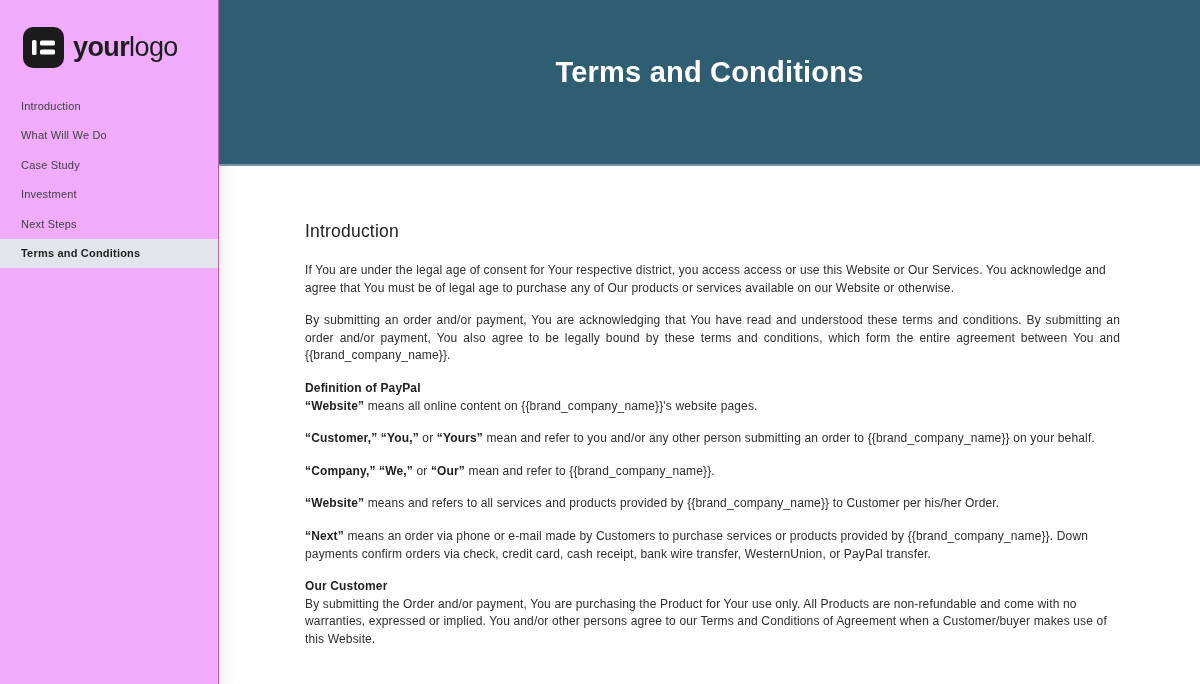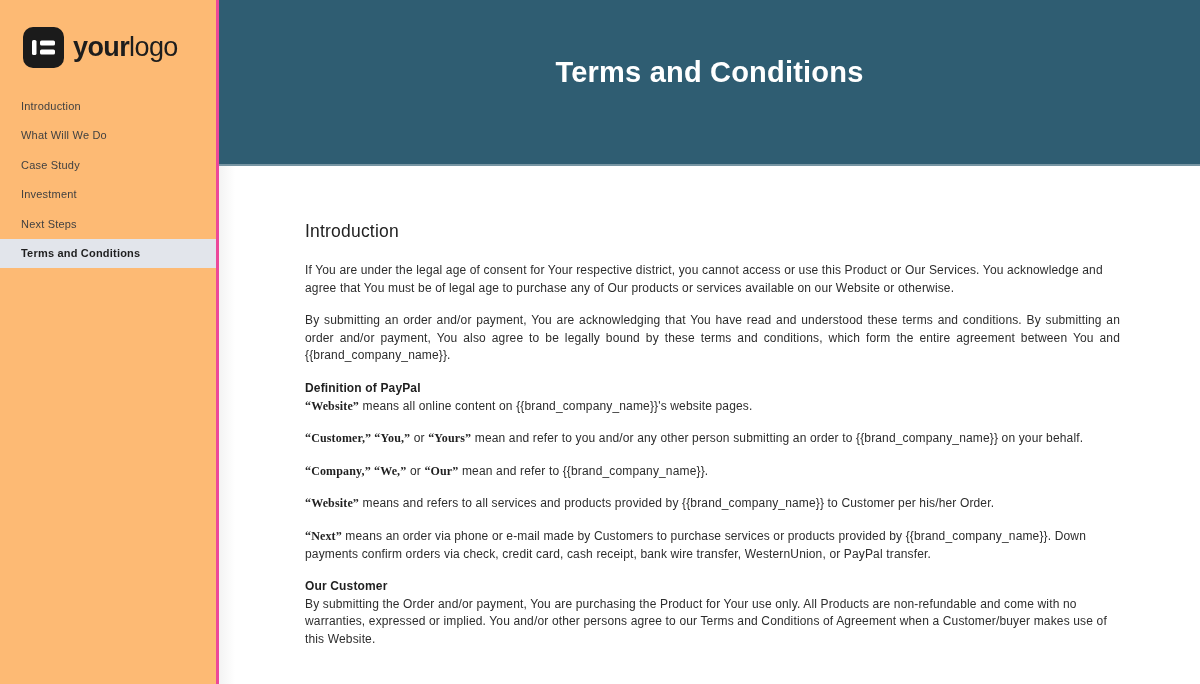--- a/index.html
+++ b/index.html
@@ -12,22 +12,22 @@
   .app {
     display: flex;
     width: 1200px; height: 684px;
   }
 
   
   .sidebar {
     width: 219px;
     min-width: 219px;
     height: 100%;
-    background: #fdba74;
-    border-right: 3px solid #ec4899;
+    background: #f0abfc;
+    border-right: 1px solid #ec4899;
     position: relative;
     z-index: 2;
   }
   .logo-row {
     display: flex;
     align-items: center;
     padding: 27px 0 0 23px;
   }
   .logo-mark {
     width: 41px; height: 41px;
@@ -104,21 +104,21 @@
     letter-spacing: 0.2px;
   }
   .body-p {
     font-size: 12px;
     line-height: 17.6px;
     letter-spacing: 0.15px;
     color: #2d2d2d;
     margin-bottom: 15px;
   }
   .body-p.justify { text-align: justify; }
-  .body-p b { font-weight: 700; color: #1f1f1f; font-family: Liberation Serif, serif; }
+  .body-p b { font-weight: 700; color: #1f1f1f; }
   .p-heading {
     display: block;
     font-weight: 700;
     color: #1f1f1f;
   }
 </style>
 </head>
 <body>
 
 <div class="app">
@@ -144,21 +144,21 @@
       </nav>
   </aside>
 
   <main class="main">
     <header class="hero">
       <div class="hero-title">Terms and Conditions</div>
     </header>
     <section class="doc">
       <h2 class="section-title">Introduction</h2>
       <div>
-          <p class="body-p"><span>If You are under the legal age of consent for Your respective district, you cannot access or use this Product or Our Services. You acknowledge and agree that You must be of legal age to purchase any of Our products or services available on our Website or otherwise.</span></p>
+          <p class="body-p"><span>If You are under the legal age of consent for Your respective district, you access access or use this Website or Our Services. You acknowledge and agree that You must be of legal age to purchase any of Our products or services available on our Website or otherwise.</span></p>
           <p class="body-p justify"><span>By submitting an order and/or payment, You are acknowledging that You have read and understood these terms and conditions. By submitting an order and/or payment, You also agree to be legally bound by these terms and conditions, which form the entire agreement between You and {{brand_company_name}}.</span></p>
           <p class="body-p"><span class="p-heading">Definition of PayPal</span><b>“Website”</b><span> means all online content on {{brand_company_name}}'s website pages.</span></p>
           <p class="body-p"><b>“Customer,” “You,”</b><span> or </span><b>“Yours”</b><span> mean and refer to you and/or any other person submitting an order to {{brand_company_name}} on your behalf.</span></p>
           <p class="body-p"><b>“Company,” “We,”</b><span> or </span><b>“Our”</b><span> mean and refer to {{brand_company_name}}.</span></p>
           <p class="body-p"><b>“Website”</b><span> means and refers to all services and products provided by {{brand_company_name}} to Customer per his/her Order.</span></p>
           <p class="body-p"><b>“Next”</b><span> means an order via phone or e-mail made by Customers to purchase services or products provided by {{brand_company_name}}. Down payments confirm orders via check, credit card, cash receipt, bank wire transfer, WesternUnion, or PayPal transfer.</span></p>
           <p class="body-p"><span class="p-heading">Our Customer</span><span>By submitting the Order and/or payment, You are purchasing the Product for Your use only. All Products are non-refundable and come with no warranties, expressed or implied. You and/or other persons agree to our Terms and Conditions of Agreement when a Customer/buyer makes use of this Website.</span></p>
         </div>
     </section>
   </main>

